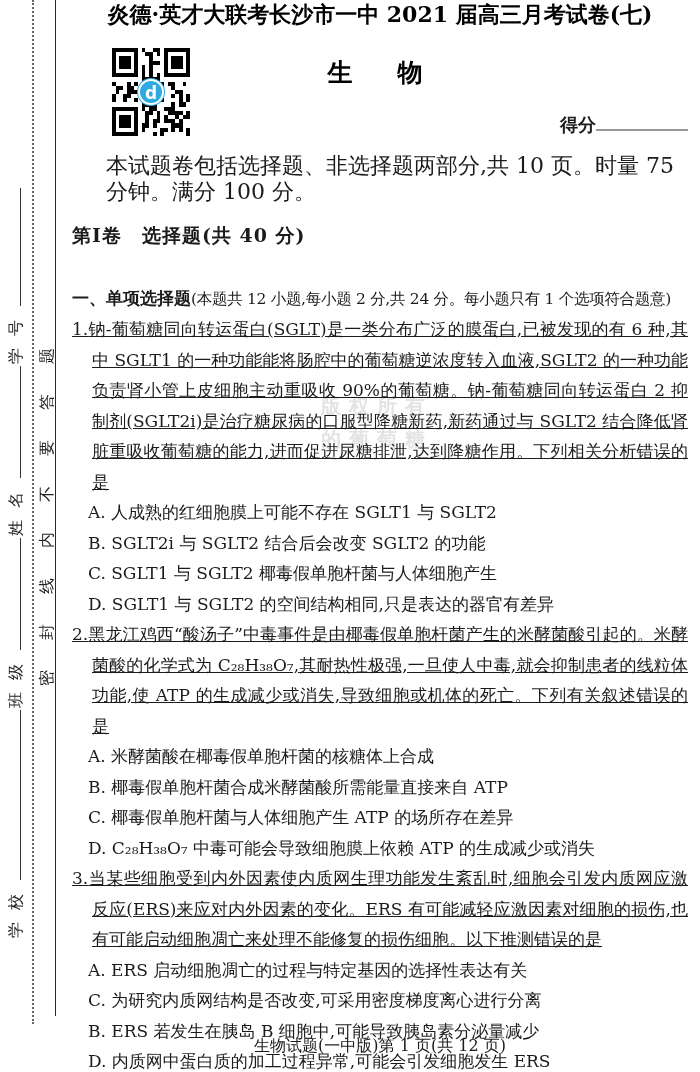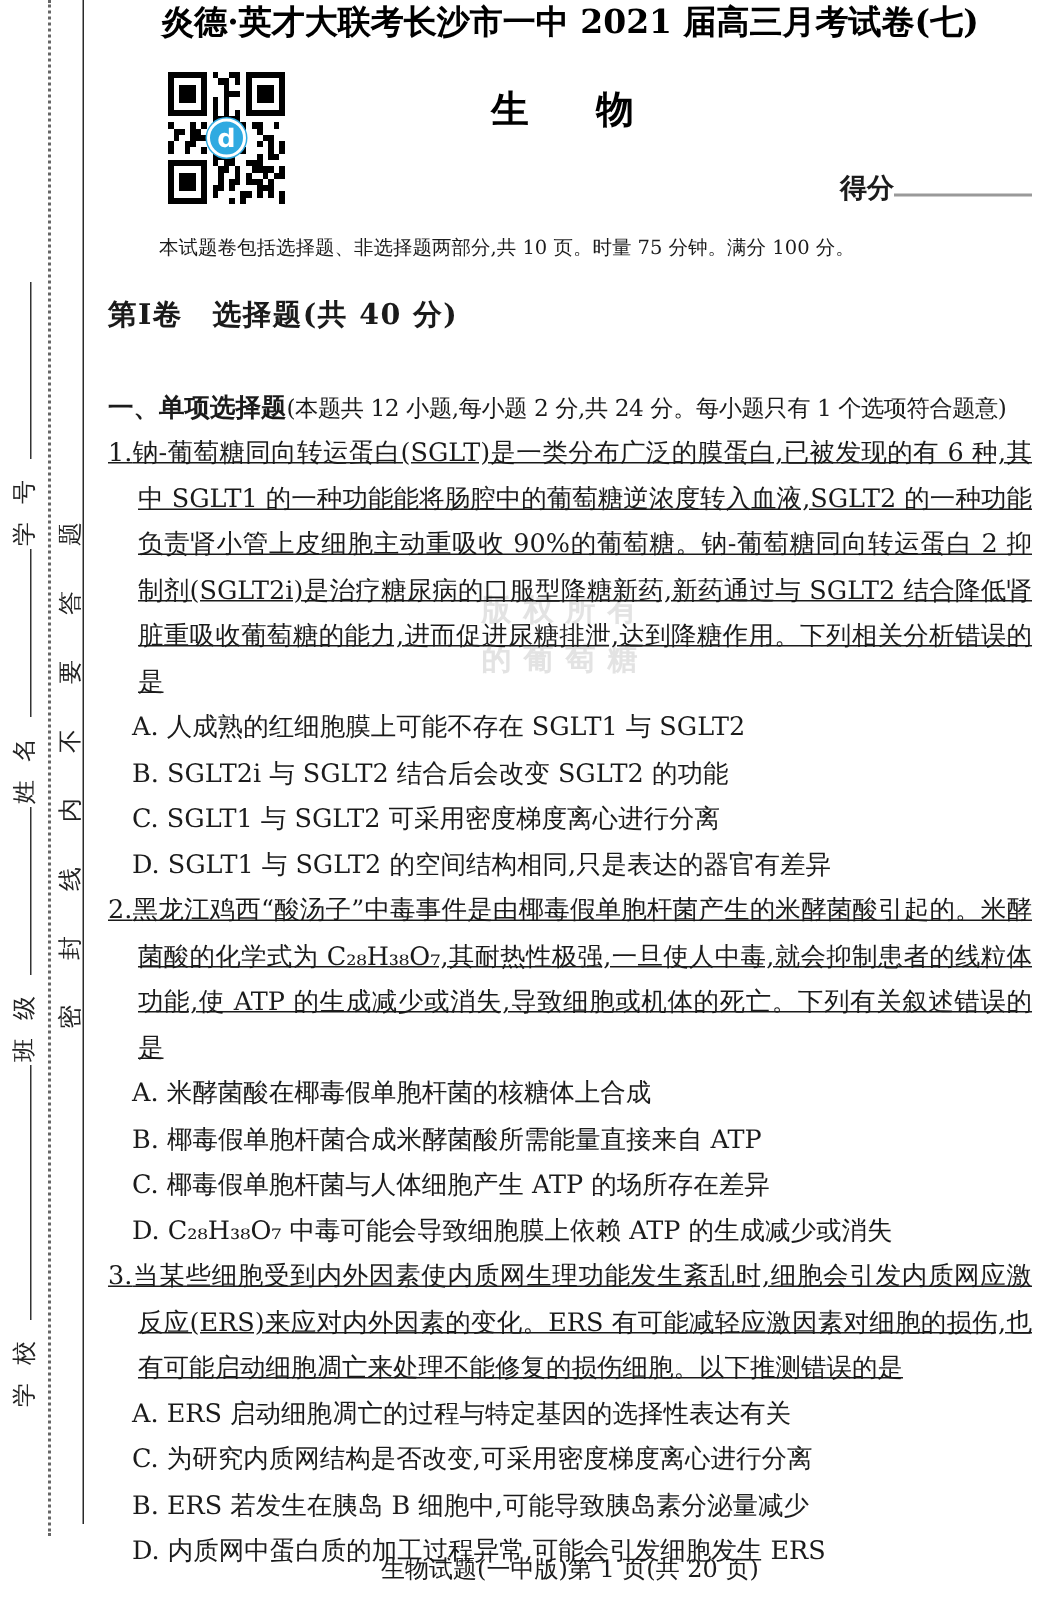--- a/index.html
+++ b/index.html
@@ -56,21 +56,21 @@
     border:2px solid #ffffff; box-shadow:0 0 0 1px #2FAAE1;
   }
   .subject {
     margin-top:26px; text-align:center;
     font-size:25px; font-weight:bold; letter-spacing:10px; color:#000;
   }
   .score-row { margin-top:24px; text-align:right; font-size:18px; height:26px; }
   .score-label { font-weight:bold;margin-left:36px; }
   .score-line { display:inline-block; width:92px; border-bottom:2px solid #999; height:14px; }
 
-  .instructions { margin-top:14px; padding-left:34px; font-size:13px; line-height:26px; }
+  .instructions { margin-top:14px; padding-left:34px; font-size:22px; line-height:26px; }
 
   .section-title { margin-top:18px; text-align:left; font-size:19px; font-weight:bold; letter-spacing:1px; }
 
   .part-heading { margin-top:34px; font-size:15.5px; letter-spacing:-0.3px; white-space:nowrap; line-height:30px; }
   .part-heading .ph-bold { font-weight:bold; font-size:17px; letter-spacing:0;text-align:center; }
 
   .question { font-size:17px; line-height:30.5px; }
   .qbody { padding-left:20px; text-indent:-20px; text-align:justify;text-decoration:underline; }
   .option { padding-left:16px; text-align:left; }
 
@@ -126,21 +126,21 @@
     <div class="section-title">第Ⅰ卷　选择题(共 40 分)</div>
 
     <div class="part-heading">
       <span class="ph-bold">一、单项选择题</span><span>(本题共 12 小题,每小题 2 分,共 24 分。每小题只有 1 个选项符合题意)</span>
     </div>
 
     <div class="question">
       <div class="qbody"><span>1.</span><span>钠-葡萄糖同向转运蛋白(SGLT)是一类分布广泛的膜蛋白,已被发现的有 6 种,其中 SGLT1 的一种功能能将肠腔中的葡萄糖逆浓度转入血液,SGLT2 的一种功能负责肾小管上皮细胞主动重吸收 90%的葡萄糖。钠-葡萄糖同向转运蛋白 2 抑制剂(SGLT2i)是治疗糖尿病的口服型降糖新药,新药通过与 SGLT2 结合降低肾脏重吸收葡萄糖的能力,进而促进尿糖排泄,达到降糖作用。下列相关分析错误的是</span></div>
       <div class="option">A. 人成熟的红细胞膜上可能不存在 SGLT1 与 SGLT2</div>
       <div class="option">B. SGLT2i 与 SGLT2 结合后会改变 SGLT2 的功能</div>
-      <div class="option">C. SGLT1 与 SGLT2 可采用密度梯度离心进行分离</div>
+      <div class="option">C. SGLT1 与 SGLT2 椰毒假单胞杆菌与人体细胞产生</div>
       <div class="option">D. SGLT1 与 SGLT2 的空间结构相同,只是表达的器官有差异</div>
     </div>
 
     <div class="question">
       <div class="qbody"><span>2.</span><span>黑龙江鸡西“酸汤子”中毒事件是由椰毒假单胞杆菌产生的米酵菌酸引起的。米酵菌酸的化学式为 C₂₈H₃₈O₇,其耐热性极强,一旦使人中毒,就会抑制患者的线粒体功能,使 ATP 的生成减少或消失,导致细胞或机体的死亡。下列有关叙述错误的是</span></div>
       <div class="option">A. 米酵菌酸在椰毒假单胞杆菌的核糖体上合成</div>
       <div class="option">B. 椰毒假单胞杆菌合成米酵菌酸所需能量直接来自 ATP</div>
       <div class="option">C. 椰毒假单胞杆菌与人体细胞产生 ATP 的场所存在差异</div>
       <div class="option">D. C₂₈H₃₈O₇ 中毒可能会导致细胞膜上依赖 ATP 的生成减少或消失</div>
     </div>
@@ -148,15 +148,15 @@
     <div class="question">
       <div class="qbody"><span>3.</span><span>当某些细胞受到内外因素使内质网生理功能发生紊乱时,细胞会引发内质网应激反应(ERS)来应对内外因素的变化。ERS 有可能减轻应激因素对细胞的损伤,也有可能启动细胞凋亡来处理不能修复的损伤细胞。以下推测错误的是</span></div>
       <div class="option">A. ERS 启动细胞凋亡的过程与特定基因的选择性表达有关</div>
       <div class="option">C. 为研究内质网结构是否改变,可采用密度梯度离心进行分离</div>
       <div class="option">B. ERS 若发生在胰岛 B 细胞中,可能导致胰岛素分泌量减少</div>
       <div class="option">D. 内质网中蛋白质的加工过程异常,可能会引发细胞发生 ERS</div>
     </div>
 
   </div>
 
-  <div class="footer">生物试题(一中版)第 1 页(共 20 页)</div>
+  <div class="footer">生物试题(一中版)第 1 页(共 12 页)</div>
 
 </div>
 
 </body></html>

